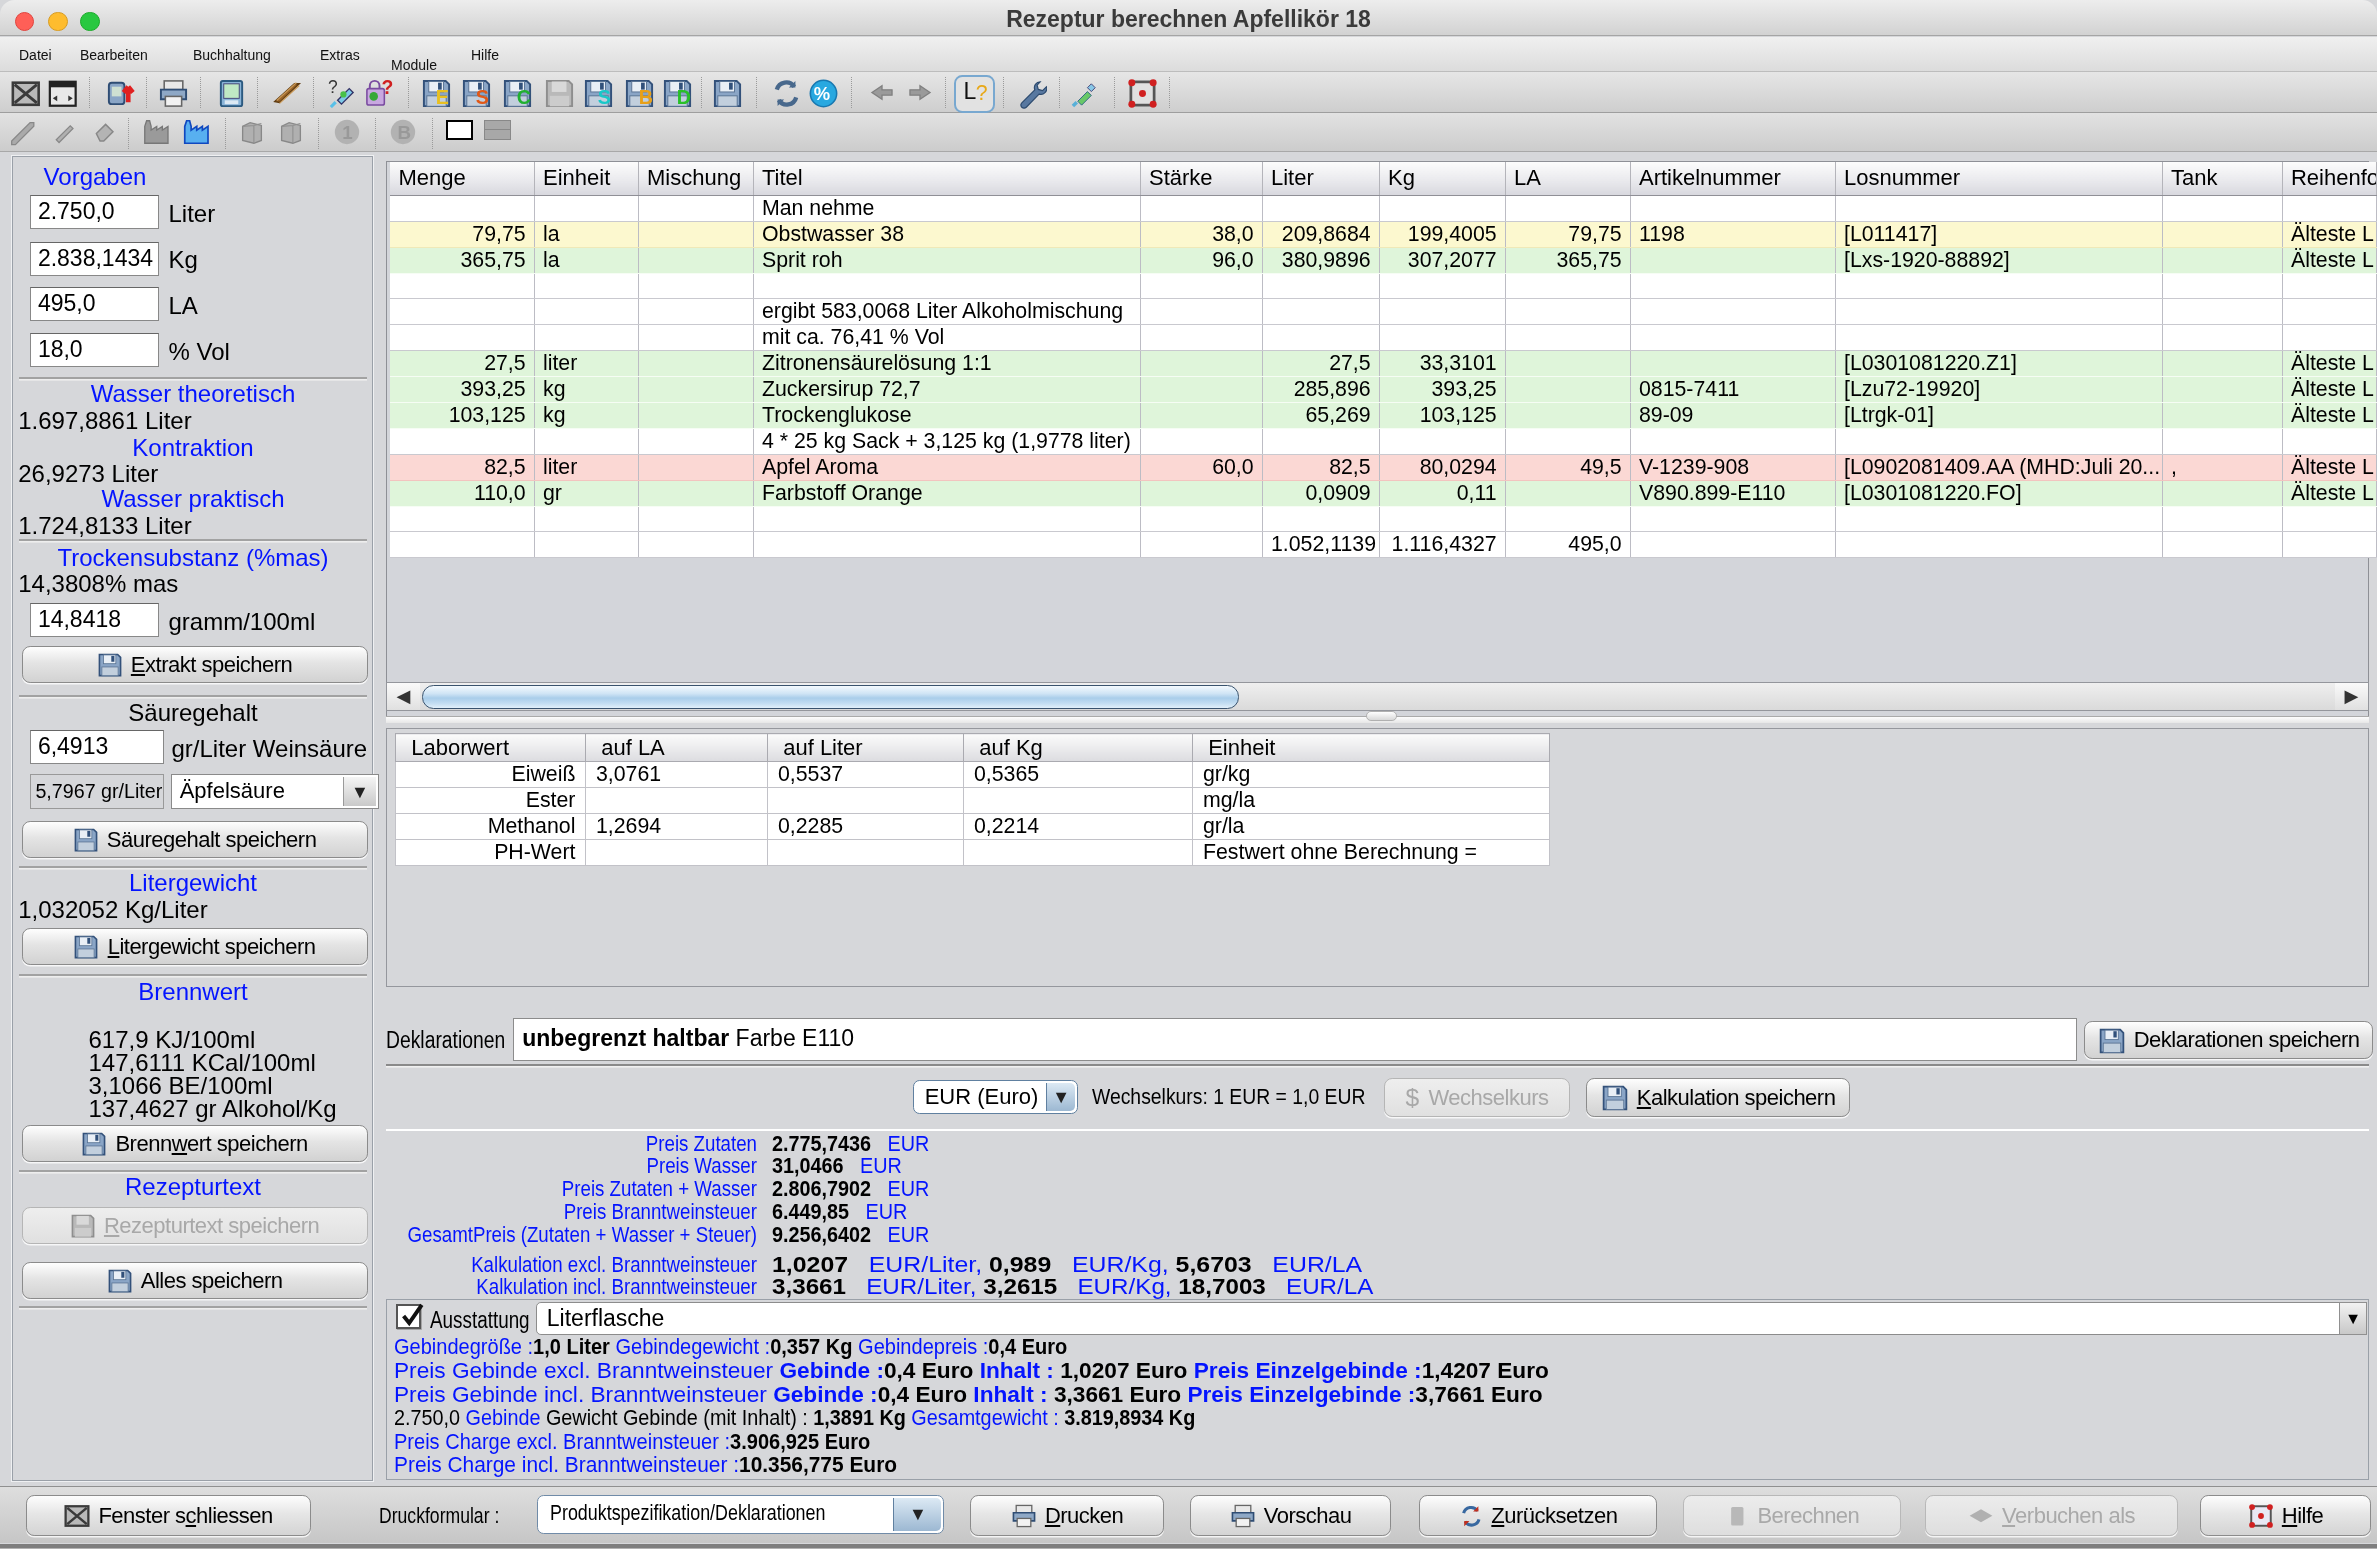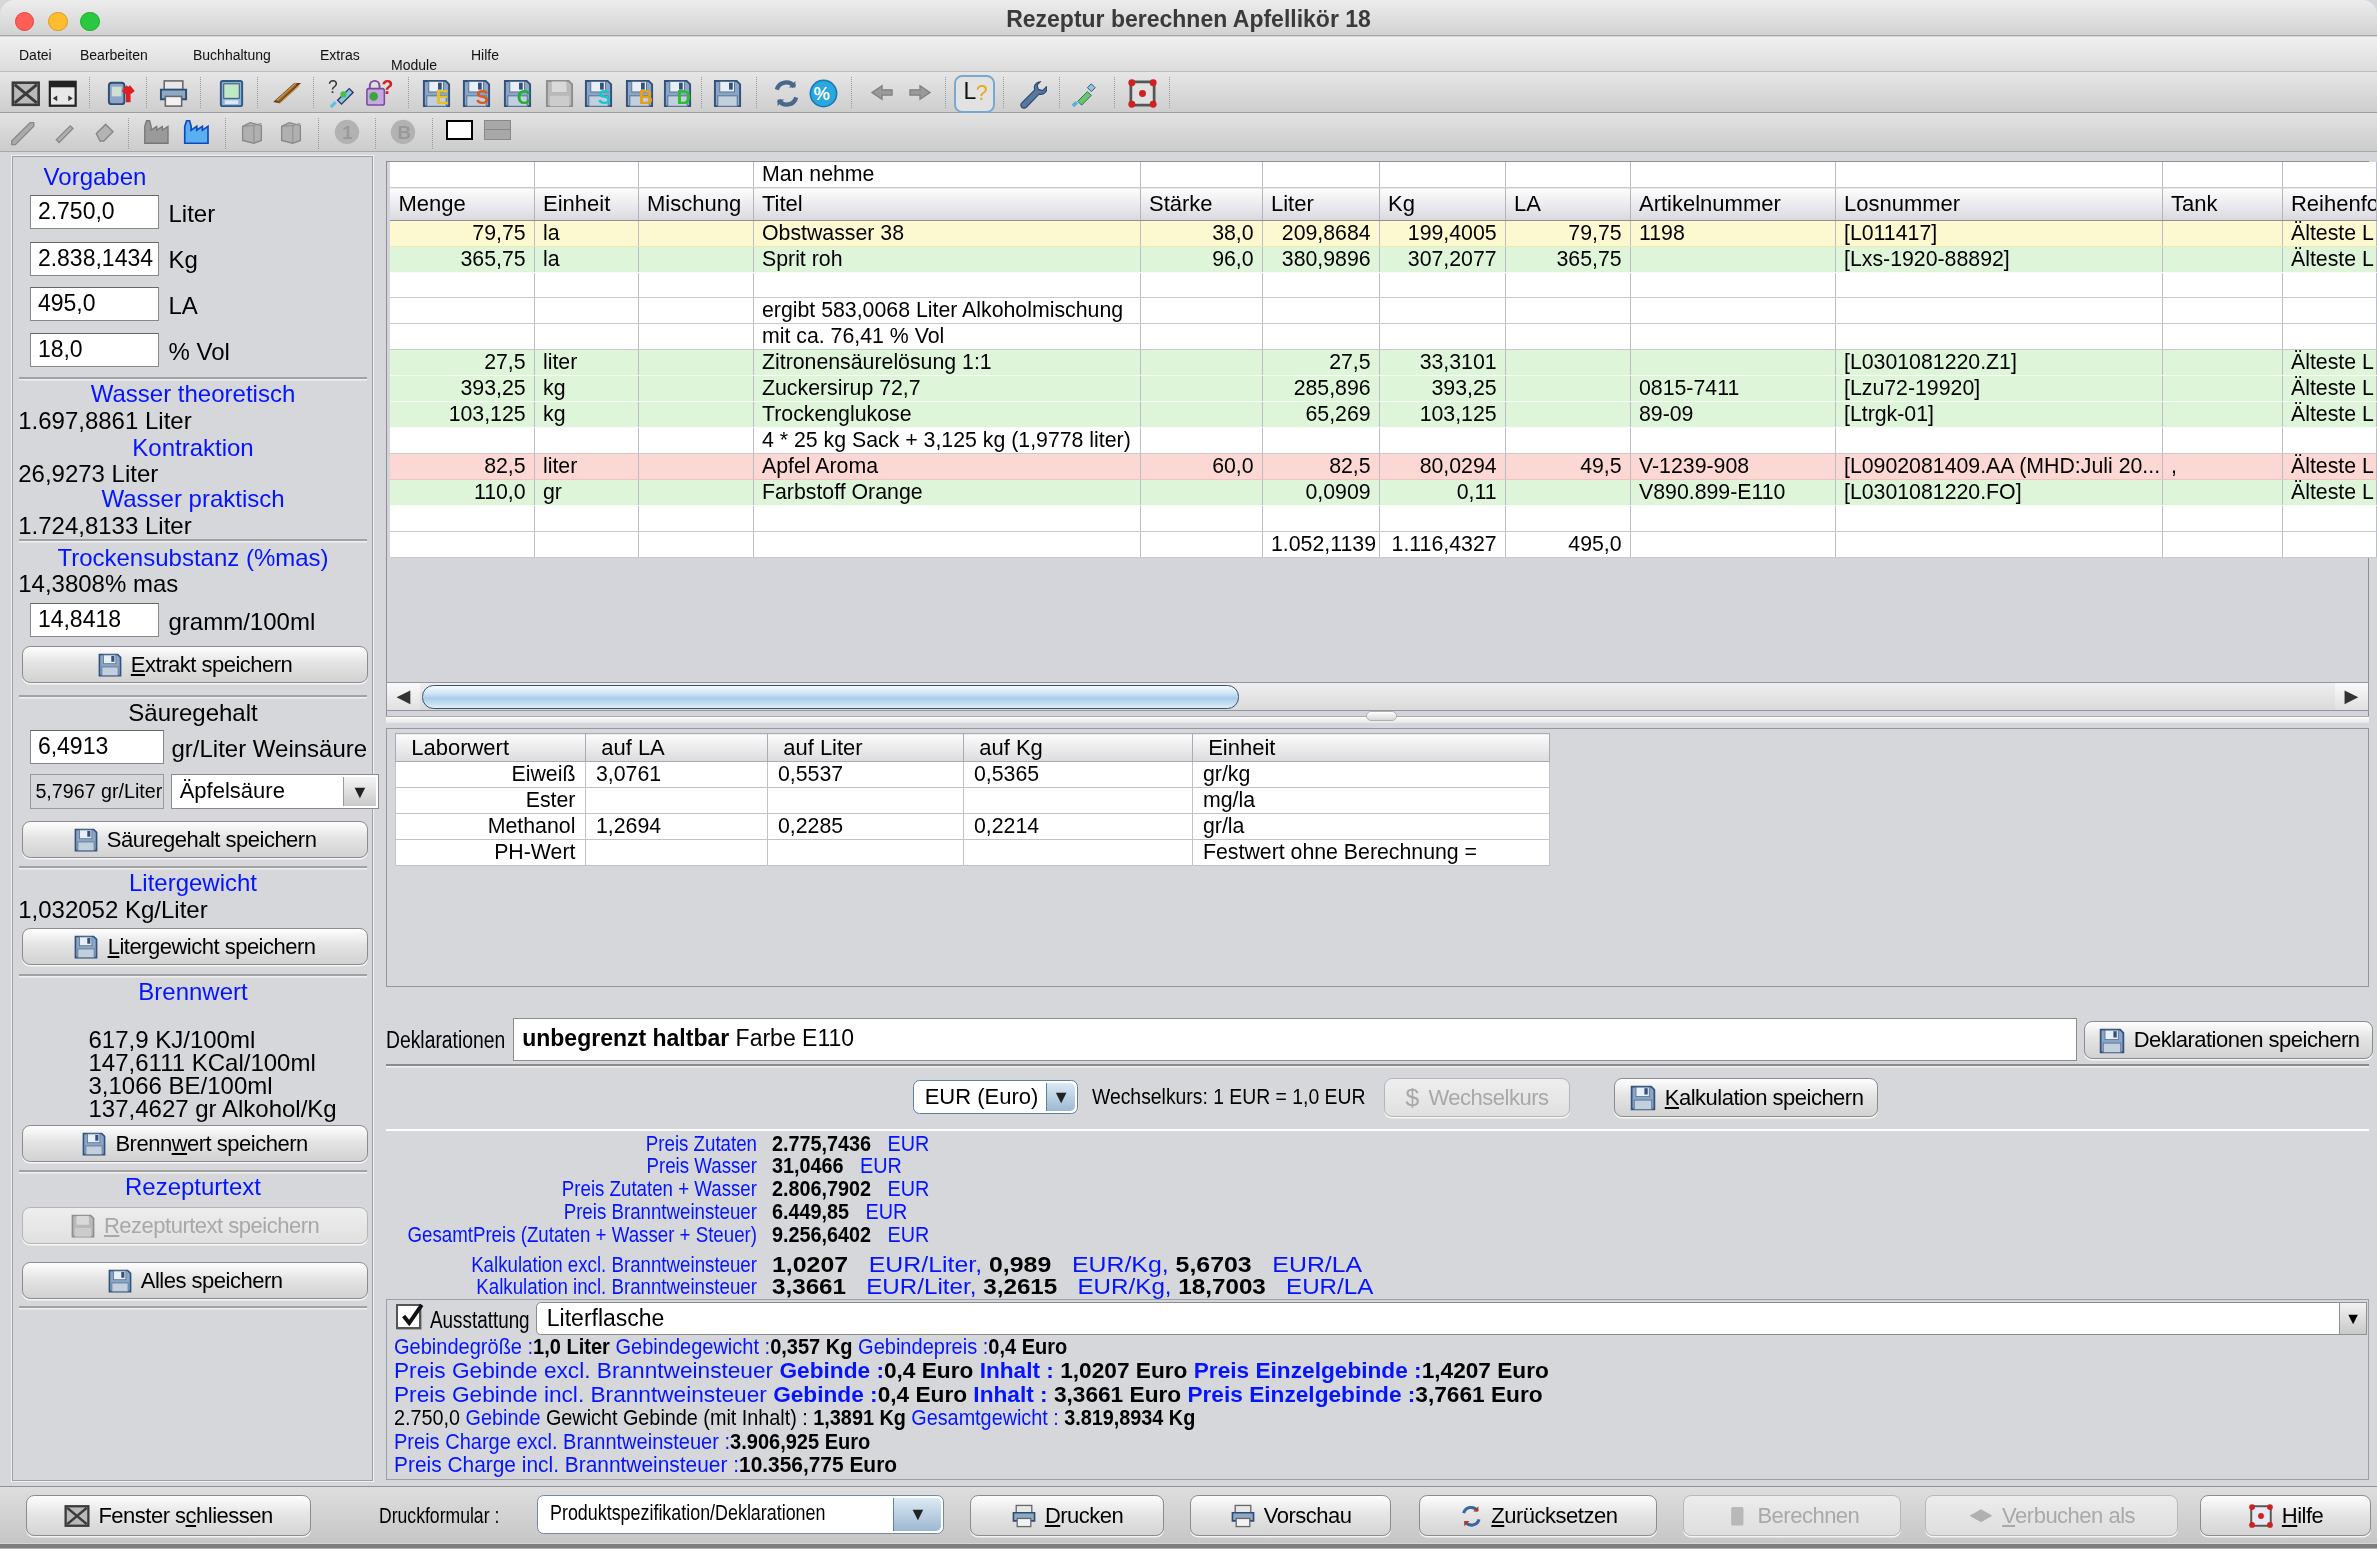--- a/index.html
+++ b/index.html
@@ -382,46 +382,46 @@
         <col style="width:117px;">
         <col style="width:126px;">
         <col style="width:125px;">
         <col style="width:205px;">
         <col style="width:327px;">
         <col style="width:120px;">
         <col style="width:94px;">
       </colgroup>
 <tbody>
         <tr>
-          <td></td>
-          <td></td>
-          <td></td>
-          <td>Man nehme</td>
-          <td></td>
-          <td></td>
-          <td></td>
-          <td></td>
-          <td></td>
-          <td></td>
-          <td></td>
-          <td></td>
-        </tr>
-<tr>
           <th>Menge</th>
           <th>Einheit</th>
           <th>Mischung</th>
           <th>Titel</th>
           <th>Stärke</th>
           <th>Liter</th>
           <th>Kg</th>
           <th>LA</th>
           <th>Artikelnummer</th>
           <th>Losnummer</th>
           <th>Tank</th>
           <th>Reihenfo</th>
+        </tr>
+<tr>
+          <td></td>
+          <td></td>
+          <td></td>
+          <td>Man nehme</td>
+          <td></td>
+          <td></td>
+          <td></td>
+          <td></td>
+          <td></td>
+          <td></td>
+          <td></td>
+          <td></td>
         </tr>
 <tr class="yellow">
           <td class="r">79,75</td>
           <td>la</td>
           <td></td>
           <td>Obstwasser 38</td>
           <td class="r">38,0</td>
           <td class="r">209,8684</td>
           <td class="r">199,4005</td>
           <td class="r">79,75</td>
@@ -668,21 +668,21 @@
   </div>
 
 <div class="abs" style="left:386px; top:1064px; width:1983px; height:1.6px; background:#8a8a8a; box-shadow:0 1.6px 0 #f0f0f0;"></div>
 
 <div class="combo" style="left:913px; top:1080px; width:165px; height:34px; line-height:31px; padding-left:10.7px; font-size:22px; border-radius:6.6px; border:1.6px solid #6080a0;">EUR (Euro)<span class="arr" style="width:29.5px; border-radius:0 4.9px 4.9px 0; background:linear-gradient(#dce9f4,#9cb8d2); border-left:0.8px solid #6080a0;">▼</span></div>
 <div class="abs" style="left:1092px; top:1084px; font-size:22px; transform:scaleX(0.88); transform-origin:left; white-space:nowrap;">Wechselkurs: 1 EUR = 1,0 EUR</div>
 <div class="btn dis" style="left:1384px; top:1078px; width:186px; height:39px;">
     <span style="font-size:24.6px; margin-right:9.8px;">$</span>
     <span>Wechselkurs</span>
   </div>
-<div class="btn" style="left:1586px; top:1078px; width:264px; height:39px;margin-left:28px;">
+<div class="btn" style="left:1586px; top:1078px; width:264px; height:39px;">
     <svg class="bicon" width="28" height="28" viewBox="0 0 34 34">
       <use href="#fl"></use>
     </svg>
     <span><u>K</u>alkulation speichern</span>
   </div>
 
 <div class="abs" style="left:386px; top:1129px; width:1983px; height:1.6px; background:#ffffff;"></div>
 <div class="prlabel" style="left:328px; top:1131px; width:429px;">Preis Zutaten</div>
 <div class="prline" style="left:772px; top:1131px;"><span class="b">2.775,7436</span>&nbsp;&nbsp; <span class="blue">EUR</span></div>
 <div class="prlabel" style="left:328px; top:1153px; width:429px;">Preis Wasser</div>

